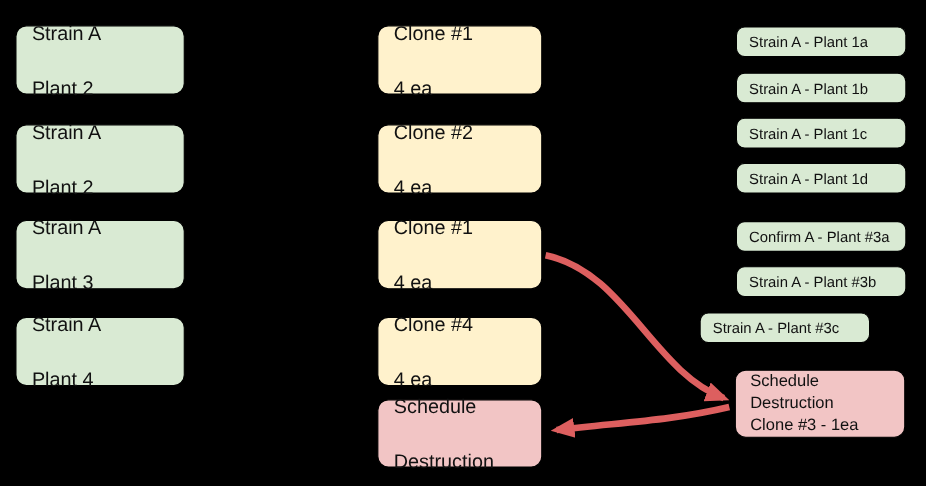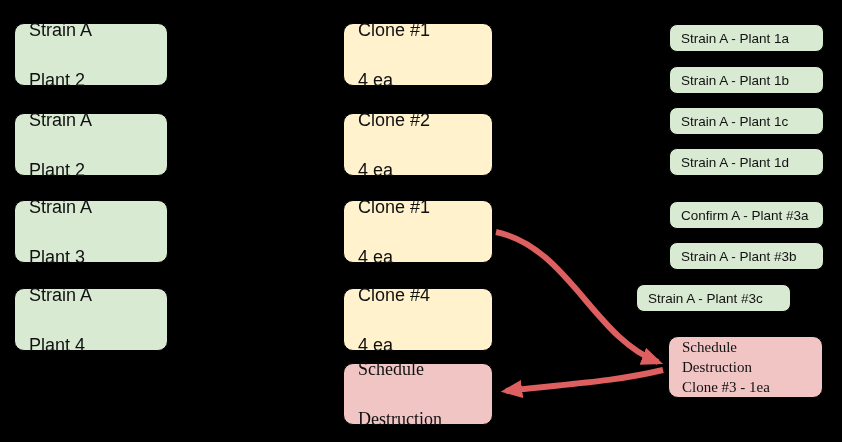--- a/index.html
+++ b/index.html
@@ -45,21 +45,21 @@
   .sched {
     width: 155px;
     height: 62px;
     border-radius: 10px;
     padding-left: 13px;
     font-size: 15px;
     line-height: 20px;
   }
   .green  { background: var(--node_green,  #d9ead3); }
   .yellow { background: var(--node_yellow, #fff2cc); }
-  .pink   { background: var(--node_pink,   #f2c5c5); font-family: Liberation Serif, serif; }
+  .pink   { background: var(--node_pink,   #f2c5c5); }
   .arrows {
     position: absolute;
     left: 0; top: 0;
     width: 842px;
     height: 442px;
     pointer-events: none;
   }
   .arrow-line {
     fill: none;
     stroke: var(--arrow_red, #dd5f5f);

